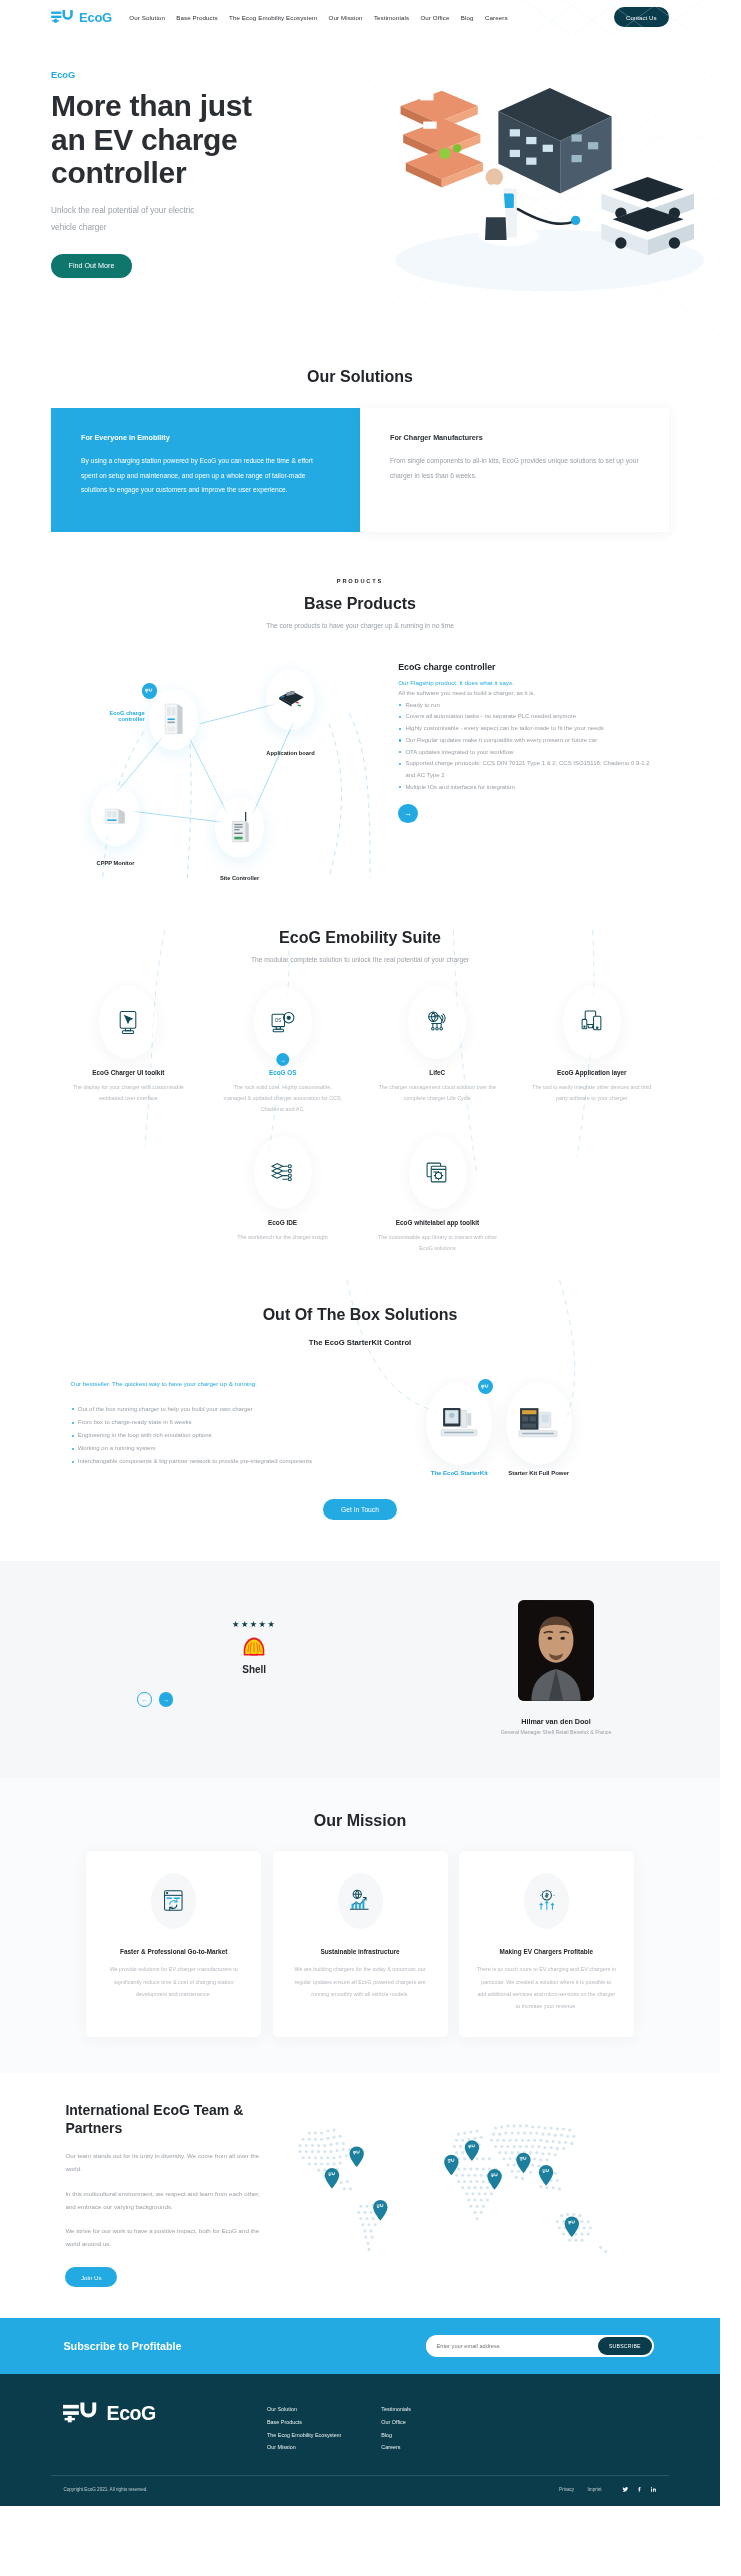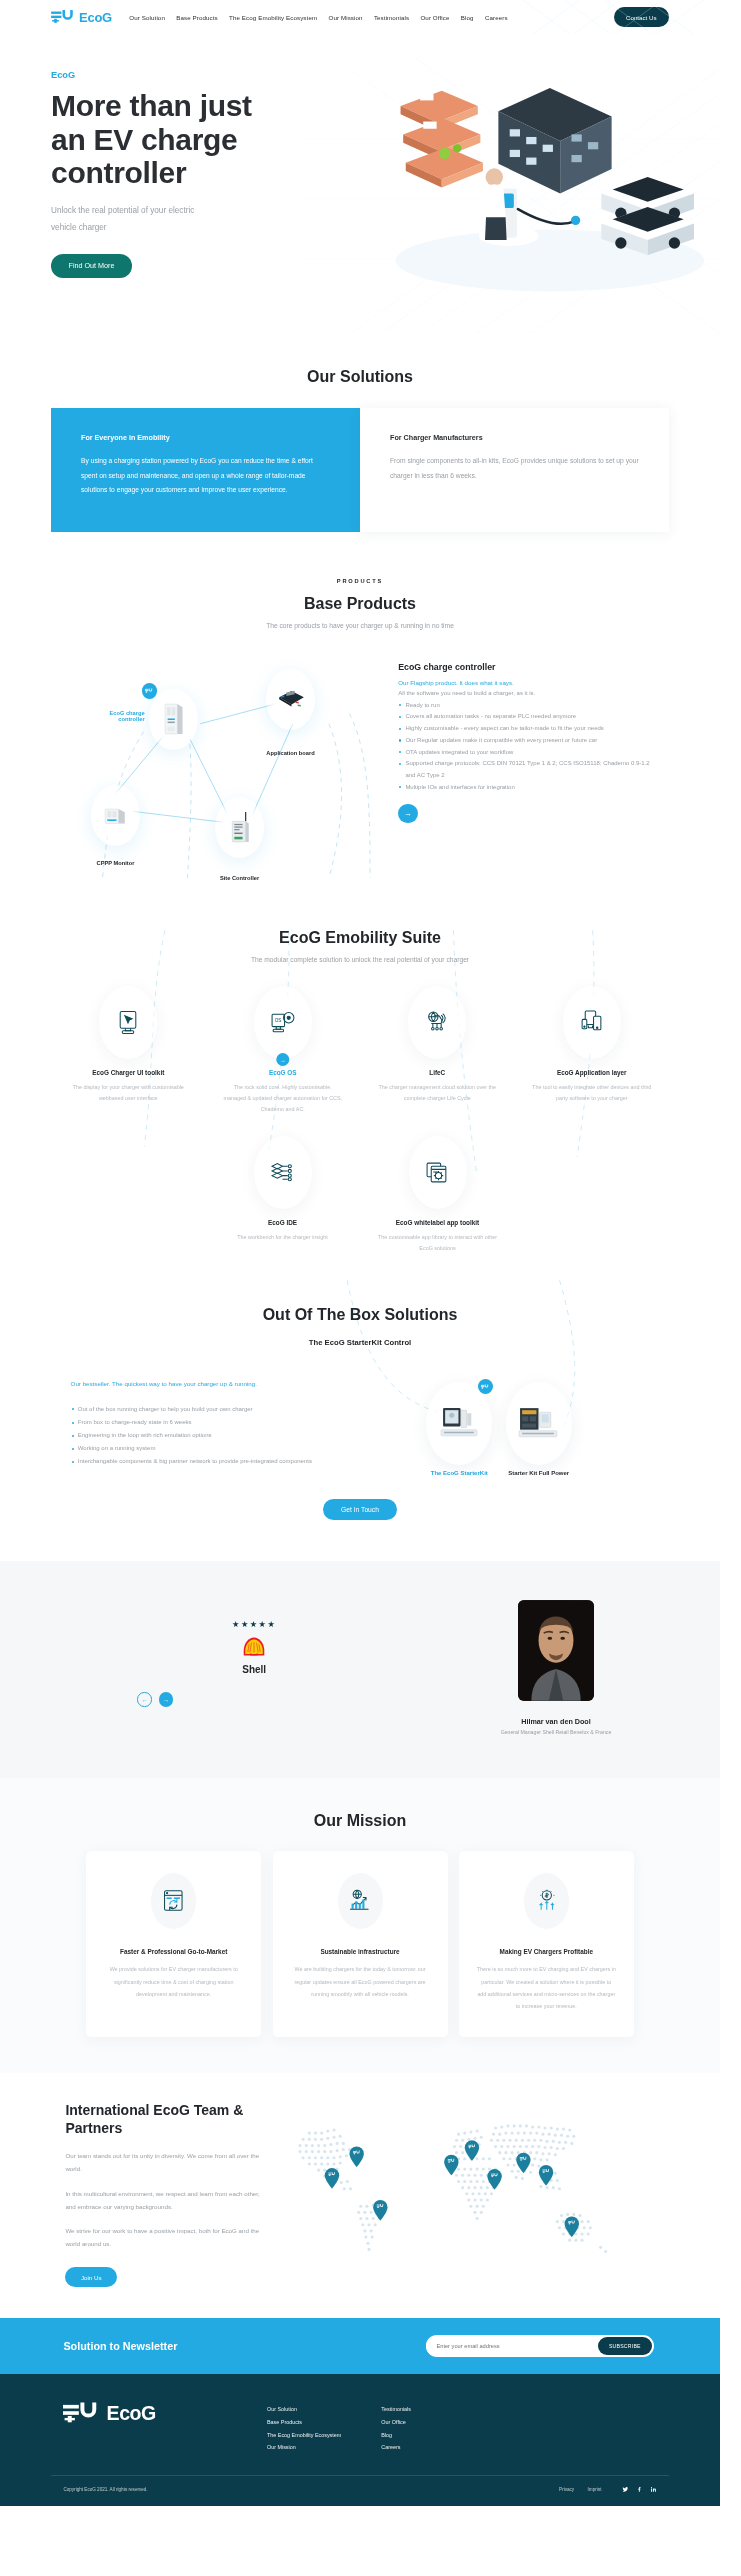--- a/index.html
+++ b/index.html
@@ -1161,21 +1161,21 @@
                 <path d="M22 0 h5 v9 a5 5 0 0 0 10 0 V0 h5 v9 a10 10 0 0 1 -20 0 Z"></path>
               </g>
             </g>
         </g>
       </svg>
     </div>
   </section>
 
   <section class="newsletter">
     <div class="nl-inner">
-      <div class="nl-title">Solution to Newsletter</div>
+      <div class="nl-title">Subscribe to Profitable</div>
       <div class="nl-form">
         <input class="nl-input" type="text" placeholder="Enter your email address" style="">
         <button class="nl-btn">SUBSCRIBE</button>
       </div>
     </div>
   </section>
 
   <footer class="footer">
     <div class="footer-inner">
       <div class="f-logo">

